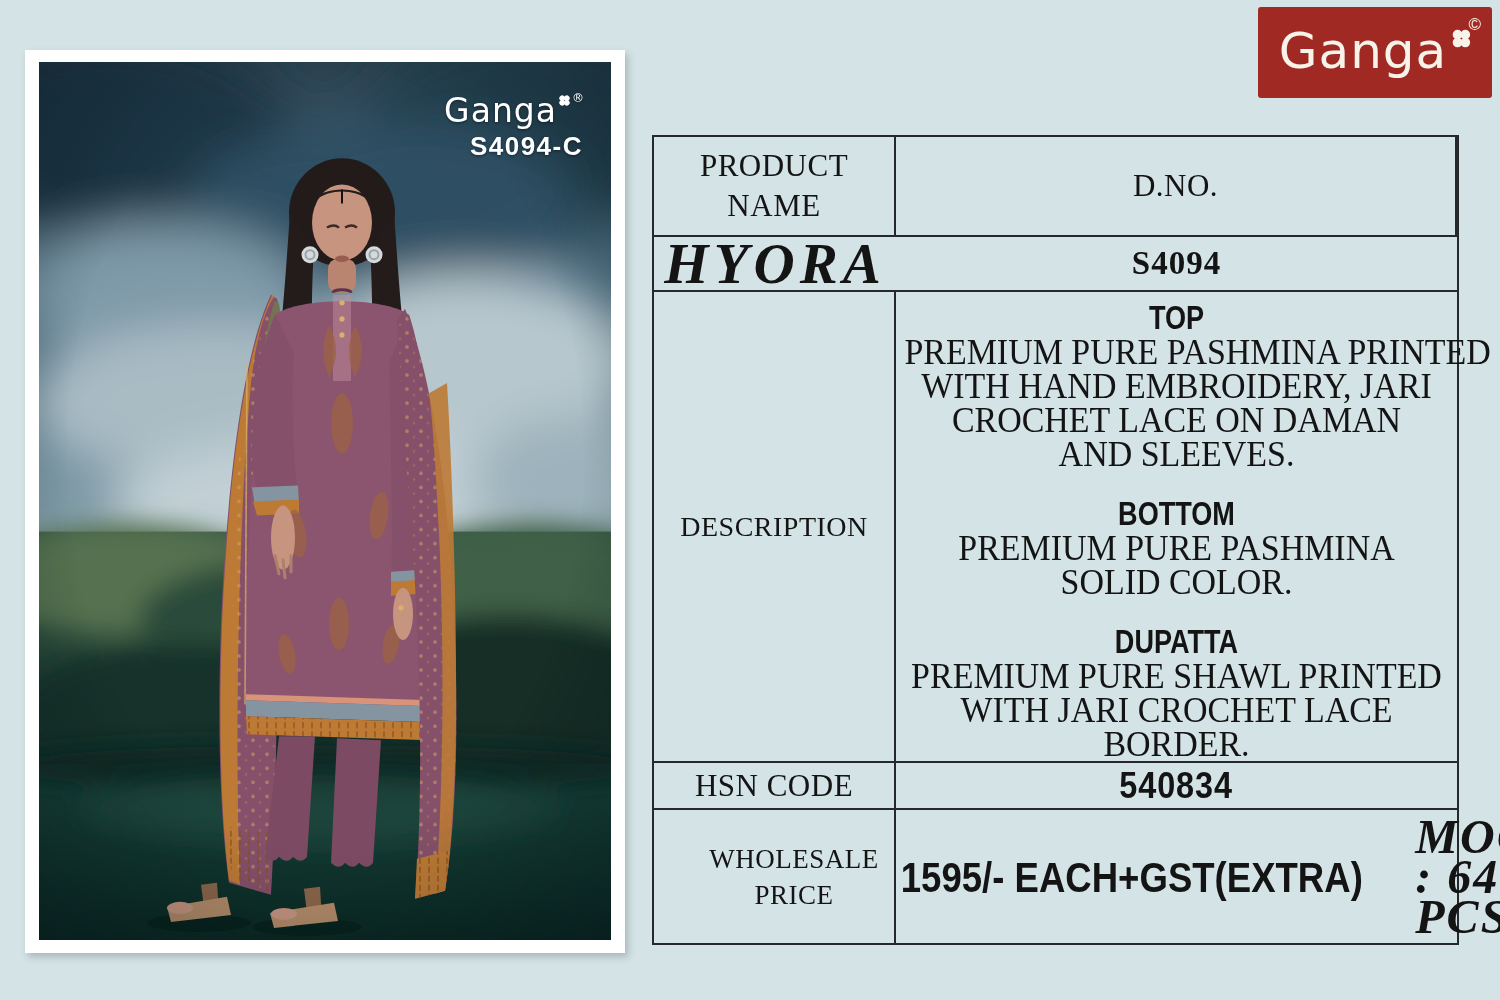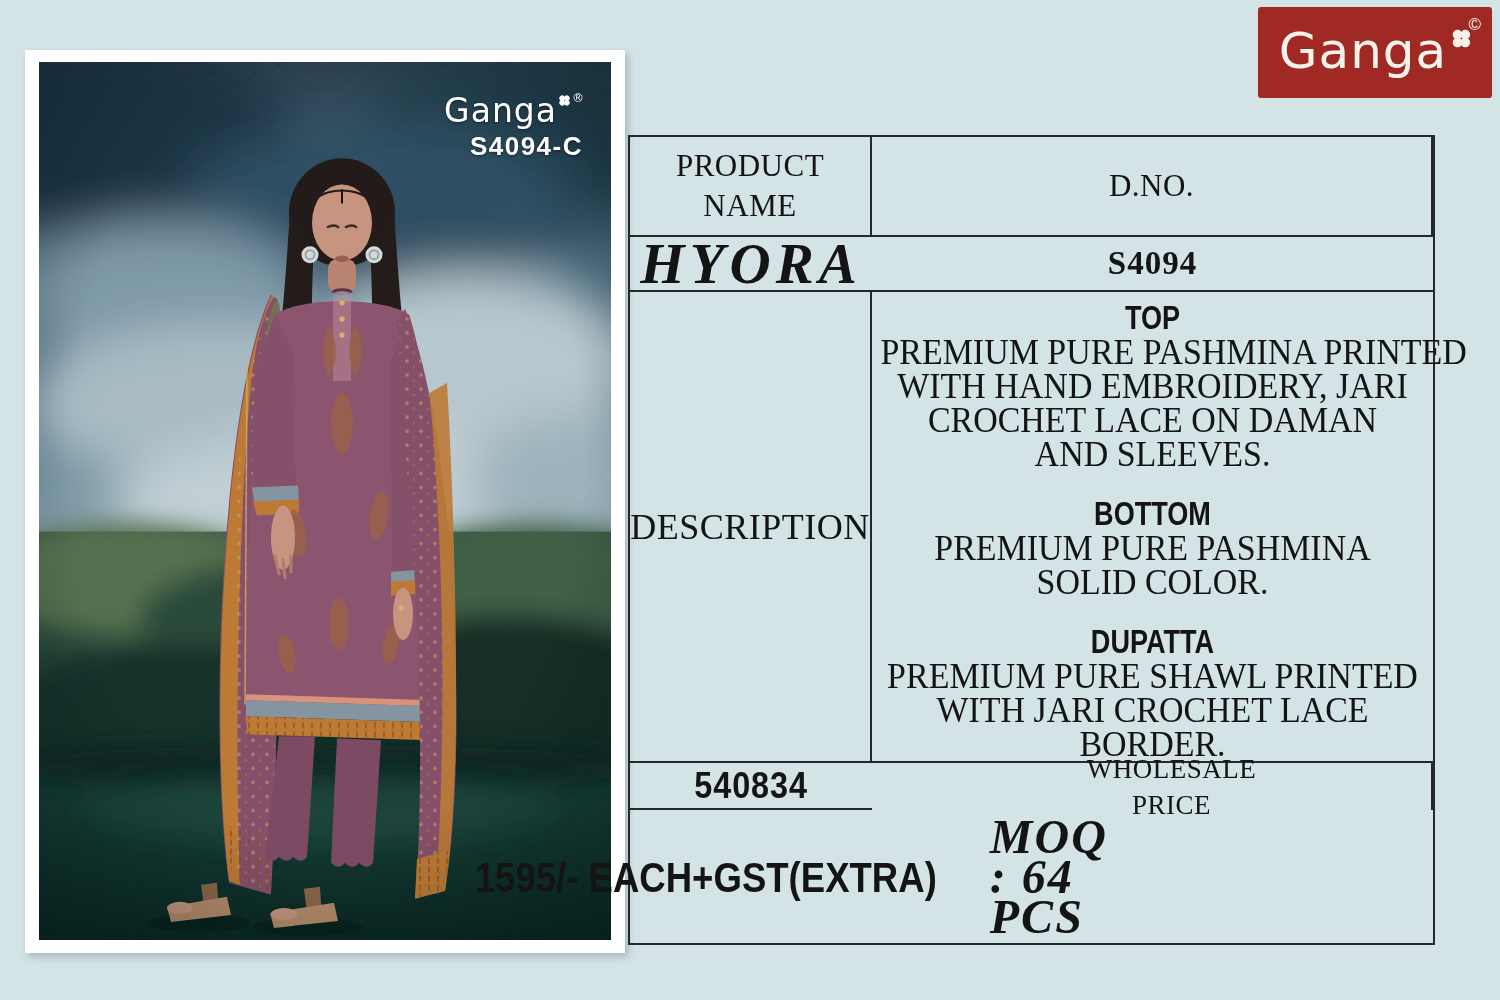--- a/index.html
+++ b/index.html
@@ -43,21 +43,21 @@
     font-family:"DejaVu Sans", sans-serif;color:#f7f3ea;font-size:50px;
     letter-spacing:1px;line-height:1;margin-top:-4px;
   }
   .logo-box .logo-flower{margin:-26px 0 0 2px;}
   .logo-box .copyright{
     position:absolute;top:8px;right:11px;color:#f7f3ea;font-size:17px;
     font-family:"Liberation Sans", sans-serif;
   }
   
   .spec-table{
-    position:absolute;left:628px;top:135px;width:807px;height:810px;
+    position:absolute;left:652px;top:135px;width:807px;height:810px;
     border:2px solid #26292b;box-sizing:border-box;
     display:grid;grid-template-columns:242px 1fr;
     grid-template-rows:100px 55px 471px 47px 1fr;
   }
   .cell{
     display:flex;align-items:center;justify-content:center;
     border-bottom:2px solid #26292b;box-sizing:border-box;min-width:0;
   }
   .cell.label-cell{border-right:2px solid #26292b;text-align:center;}
   .row-last{border-bottom:none;margin-left:40px;}
@@ -306,37 +306,40 @@
   </div>
 
   <div class="cell">
     <div class="value-product">HYORA</div>
   </div>
   <div class="cell">
     <div class="value-dno">S4094</div>
   </div>
 
   <div class="cell label-cell">
-    <div class="label-text" style="font-size:36px">DESCRIPTION</div>
+    <div class="label-text" style="font-size:28px">DESCRIPTION</div>
   </div>
   <div class="cell desc-cell">
     <div class="desc-heading">TOP</div>
     <div class="desc-line">PREMIUM PURE PASHMINA PRINTED</div>
     <div class="desc-line">WITH HAND EMBROIDERY, JARI</div>
     <div class="desc-line">CROCHET LACE ON DAMAN</div>
     <div class="desc-line">AND SLEEVES.</div>
     <div class="desc-heading gap">BOTTOM</div>
     <div class="desc-line">PREMIUM PURE PASHMINA</div>
     <div class="desc-line">SOLID COLOR.</div>
     <div class="desc-heading gap">DUPATTA</div>
     <div class="desc-line">PREMIUM PURE SHAWL PRINTED</div>
     <div class="desc-line">WITH JARI CROCHET LACE</div>
     <div class="desc-line">BORDER.</div>
   </div>
 
+  <div class="cell label-cell">
+    <div class="label-text">HSN CODE</div>
+  </div>
   <div class="cell">
     <div class="value-hsn">540834</div>
   </div>
 
   <div class="cell label-cell row-last">
     <div class="label-text label-small">WHOLESALE PRICE</div>
   </div>
   <div class="cell price-cell row-last">
     <div class="price-main">1595/- EACH+GST(EXTRA)</div>
     <div class="price-moq">MOQ : 64 PCS</div>

